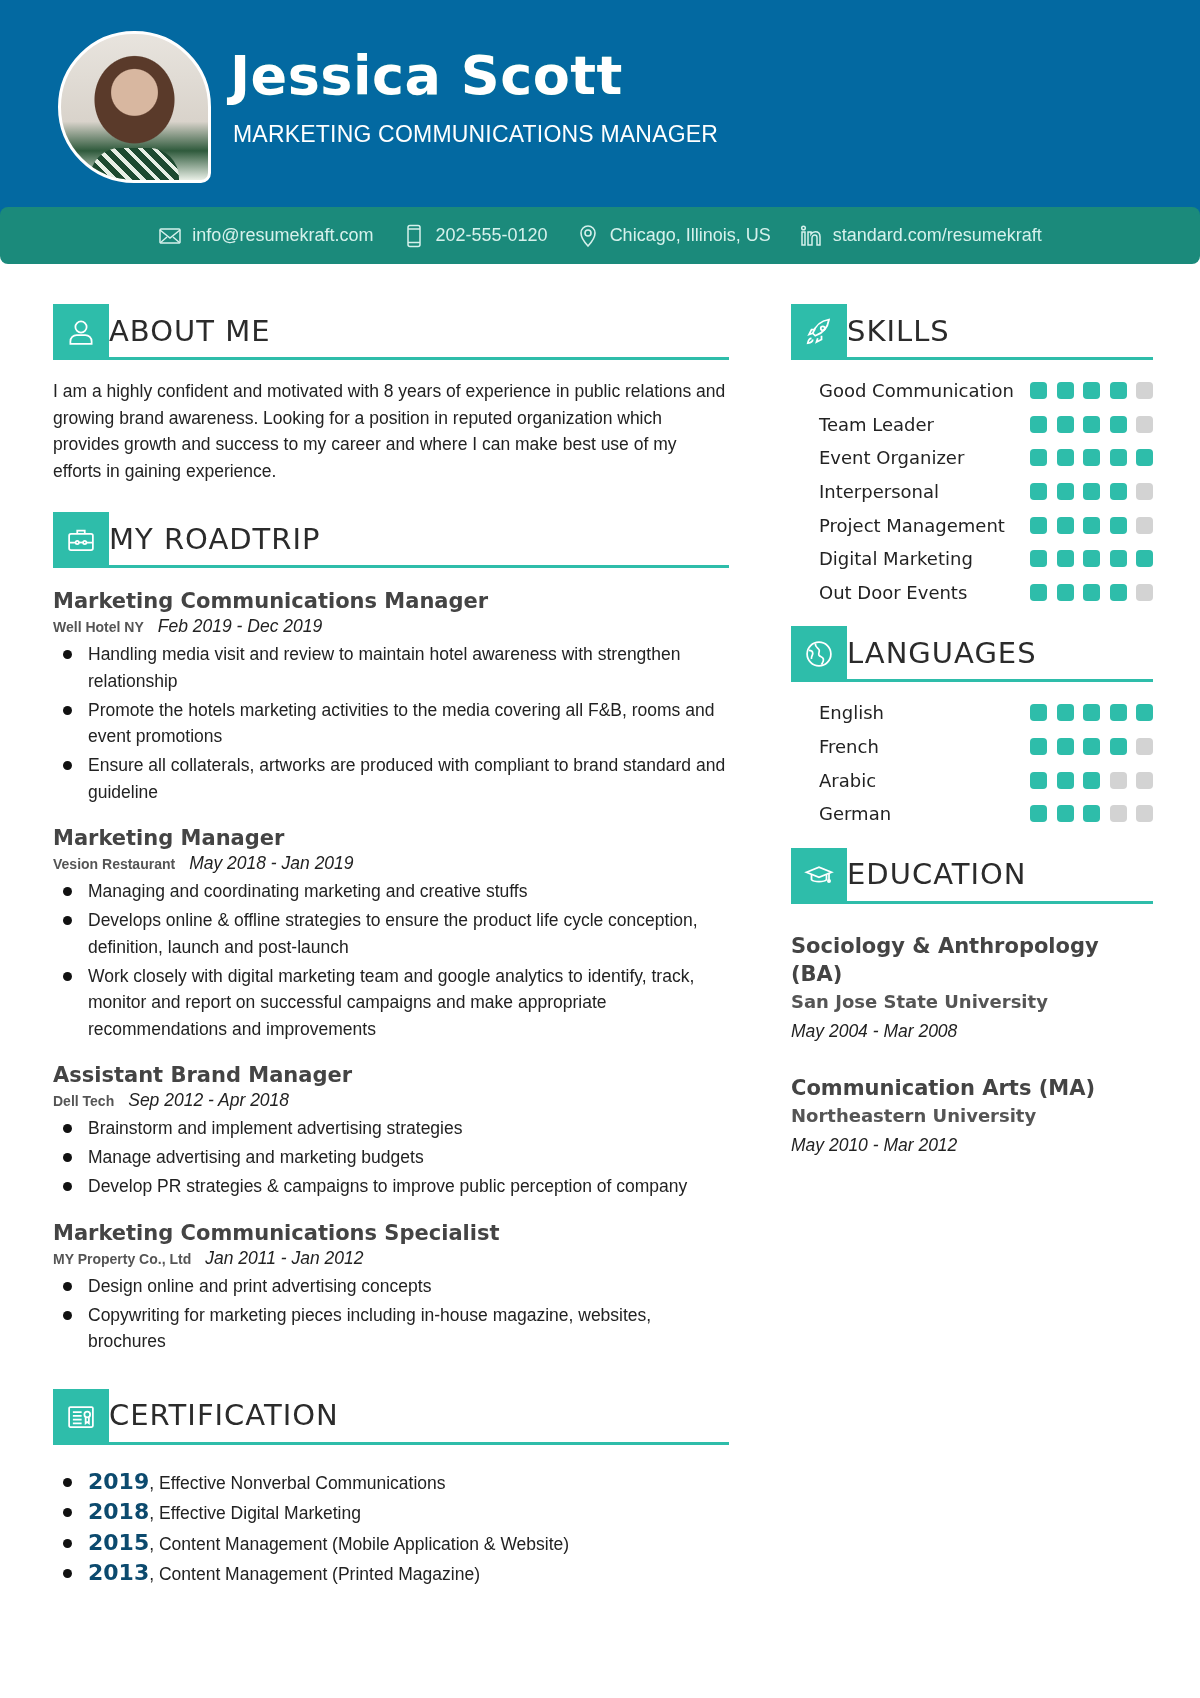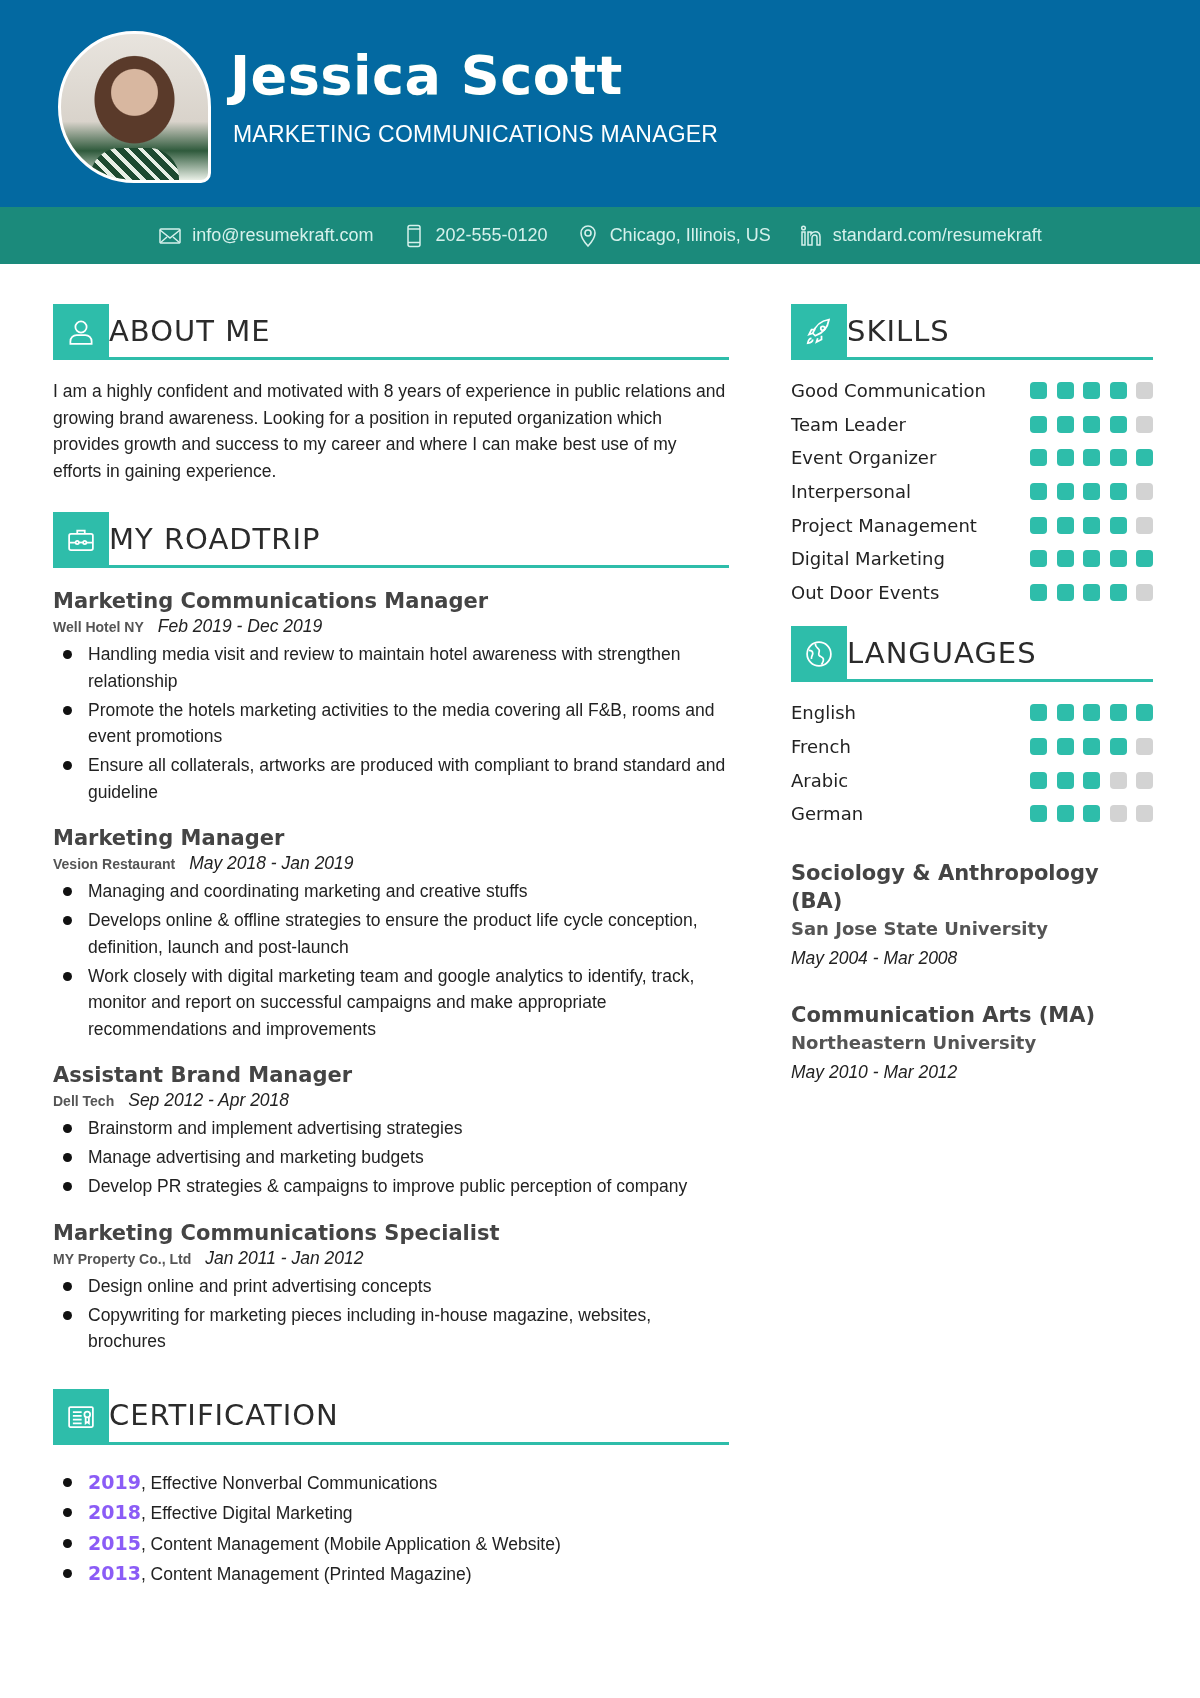--- a/index.html
+++ b/index.html
@@ -12,21 +12,21 @@
            background: radial-gradient(circle at 50% 40%, #d8b7a0 0 20%, transparent 21%),
                        radial-gradient(ellipse at 50% 45%, #5a3a2a 0 38%, transparent 39%),
                        linear-gradient(180deg, #e8e4de 0%, #d9d3cb 60%, #2f5a3c 80%, #e9efe6 100%); }
   .photo .shirt { position: absolute; left: 20%; bottom: 0; width: 60%; height: 22%;
                   background: repeating-linear-gradient(45deg, #1e4a30 0 6px, #e8efe5 6px 10px); border-radius: 30px 30px 0 0; }
   .name { position: absolute; left: 230px; top: 44px; font-size: 54px; color: #ffffff; font-weight: 600; letter-spacing: 0.5px;
           font-family: "DejaVu Sans", sans-serif; text-shadow: 0 0 1px #1b8f80; }
   .jobtitle { position: absolute; left: 233px; top: 121px; font-size: 23px; color: #ffffff; font-family: "Liberation Sans", sans-serif; letter-spacing: 0.2px; }
 
   .contact-bar { position: absolute; left: 0; top: 207px; width: 1200px; height: 57px; background: #1b8a7b;
-                 display: flex; justify-content: center; align-items: center; gap: 28px; }
+                 display: flex; justify-content: center; align-items: center; gap: 28px; border-radius: 8px; }
   .contact-item { display: flex; align-items: center; gap: 10px; color: #d6f1ec; font-size: 18px; font-family: "Liberation Sans", sans-serif; }
   .contact-item svg { width: 24px; height: 24px; }
 
   .col-left { position: absolute; left: 53px; top: 304px; width: 676px; }
   .col-right { position: absolute; left: 791px; top: 304px; width: 362px; }
 
   .sec-head { position: relative; height: 56px; display: flex; align-items: stretch; }
   .sec-head .icon-box { width: 56px; height: 56px; background: #2ebdaa; display: flex; align-items: center; justify-content: center; }
   .sec-head .icon-box svg { width: 30px; height: 30px; }
   .sec-head .sec-title { flex: 1; display: flex; align-items: center; font-size: 29px; color: #2b2b2b; letter-spacing: 1px;
@@ -38,24 +38,24 @@
   .job-title { font-size: 21px; color: #444; font-weight: 600; font-family: "DejaVu Sans", sans-serif; margin-top: 20px; line-height: 26px; }
   .job-meta { display: flex; align-items: baseline; gap: 14px; margin-top: 2px; }
   .job-company { font-size: 14px; font-weight: bold; color: #555; font-family: Liberation Sans, sans-serif; }
   .job-dates { font-size: 17.5px; font-style: italic; color: #222; font-family: "Liberation Sans", sans-serif; }
   .bullets { list-style: none; margin-top: 4px; }
   .bullets li { position: relative; padding-left: 35px; font-size: 17.5px; line-height: 26.5px; color: #222; margin-bottom: 2.5px; font-family: "Liberation Sans", sans-serif; }
   .bullets li::before { content: ""; position: absolute; left: 10px; top: 9px; width: 9px; height: 9px; border-radius: 50%; background: #111; }
 
   .cert-list { margin-top: 24px; }
   .cert-list li { margin-bottom: 3px; }
-  .cert-year { font-weight: bold; color: #8b5cf6; font-family: "DejaVu Sans", sans-serif; font-size: 19px; }
+  .cert-year { font-weight: bold; color: #0c4a6e; font-family: "DejaVu Sans", sans-serif; font-size: 22px; }
 
   .rating-list { margin-top: 14px; }
-  .rating-row { display: flex; justify-content: space-between; align-items: center; height: 33.6px; }
+  .rating-row { display: flex; justify-content: space-between; align-items: center; height: 33.6px; margin-left: 28px; }
   .rating-label { font-size: 18px; color: #222; font-family: "DejaVu Sans", sans-serif; }
   .dots { display: flex; gap: 9.5px; }
   .dot { width: 17px; height: 17px; border-radius: 4px; background: #d3d3d3; }
   .dot.on { background: #2ebdaa; }
 
   .edu-item { margin-top: 28px; }
   .edu-degree { font-size: 21px; color: #444; font-weight: 600; font-family: "DejaVu Sans", sans-serif; line-height: 28px; }
   .edu-school { font-size: 18px; color: #555; font-weight: bold; font-family: "DejaVu Sans", sans-serif; line-height: 28px; }
   .edu-dates { font-size: 17.5px; font-style: italic; color: #222; font-family: "Liberation Sans", sans-serif; line-height: 30px; }
 </style>
@@ -338,20 +338,30 @@
             <span class="dot on"></span>
             <span class="dot on"></span>
             <span class="dot"></span>
             <span class="dot"></span>
           </div>
         </div>
     </div>
   </section>
 
   <section style="margin-top:17px;">
+    <div class="sec-head">
+      <div class="icon-box">
+        <svg viewBox="0 0 24 24" fill="none" stroke="#ffffff" stroke-width="1.4">
+            <path d="M2 9l10-4 10 4-10 4z"></path>
+            <path d="M6 11v4c2 2 10 2 12 0v-4M20 10v5"></path>
+            <circle cx="20" cy="16" r="0.9" fill="#ffffff"></circle>
+          </svg>
+      </div>
+      <div class="sec-title">EDUCATION</div>
+    </div>
     <div class="edu-item">
       <div class="edu-degree">Sociology &amp; Anthropology (BA)</div>
       <div class="edu-school">San Jose State University</div>
       <div class="edu-dates">May 2004  -  Mar 2008</div>
     </div>
     <div class="edu-item">
       <div class="edu-degree">Communication Arts (MA)</div>
       <div class="edu-school">Northeastern University</div>
       <div class="edu-dates">May 2010  -  Mar 2012</div>
     </div>

